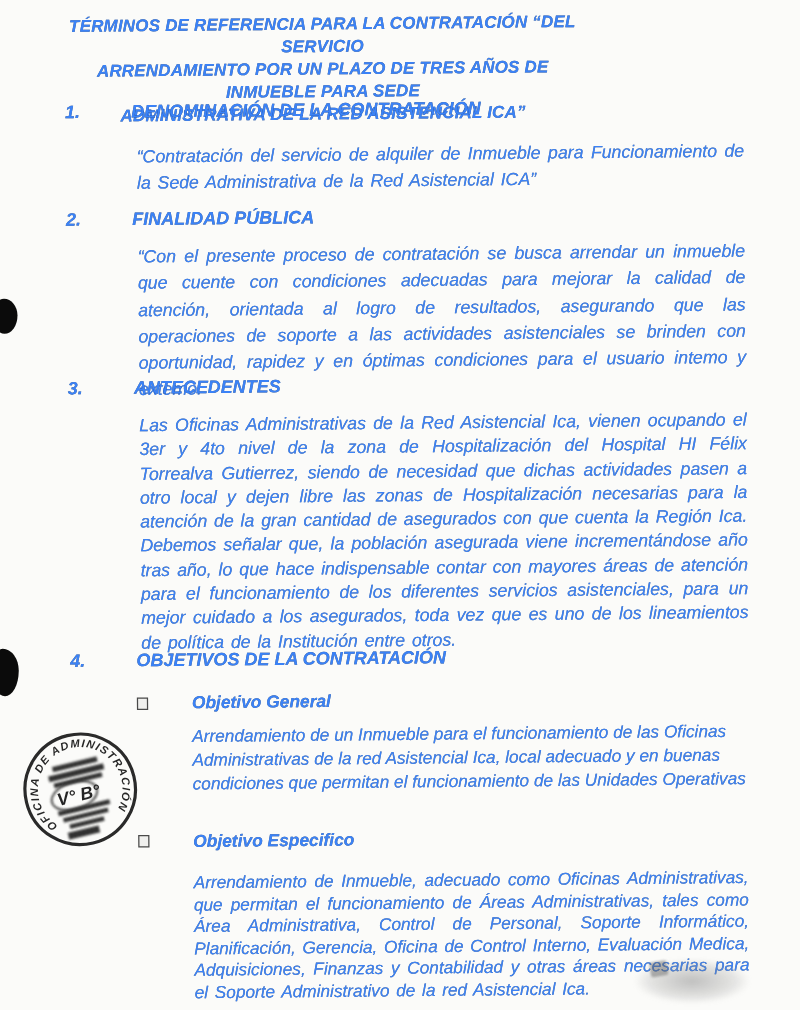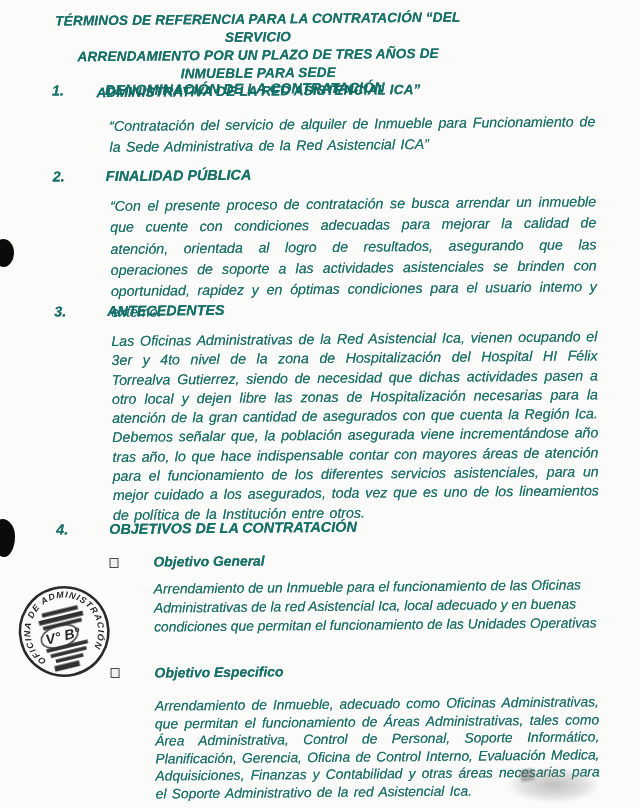--- a/index.html
+++ b/index.html
@@ -3,21 +3,21 @@
 <meta charset="utf-8">
 <style>
   html,body{margin:0;padding:0;}
   body{
     width:640px;height:808px;overflow:hidden;
     background:#fbfbf9;
     font-family:"Liberation Sans",sans-serif;
   }
   .page{
     position:relative;width:513px;height:808px;
-    font-style:italic;color:#0f766e;
+    font-style:italic;color:#3b82f6;
   }
   .tilt{
     position:absolute;inset:0;
     transform:rotate(-0.55deg);
     transform-origin:320px 404px;
   }
   
   .doc-title{
     position:absolute;top:10px;left:44px;right:34px;
     text-align:center;font-weight:bold;font-size:13.6px;line-height:18px;

